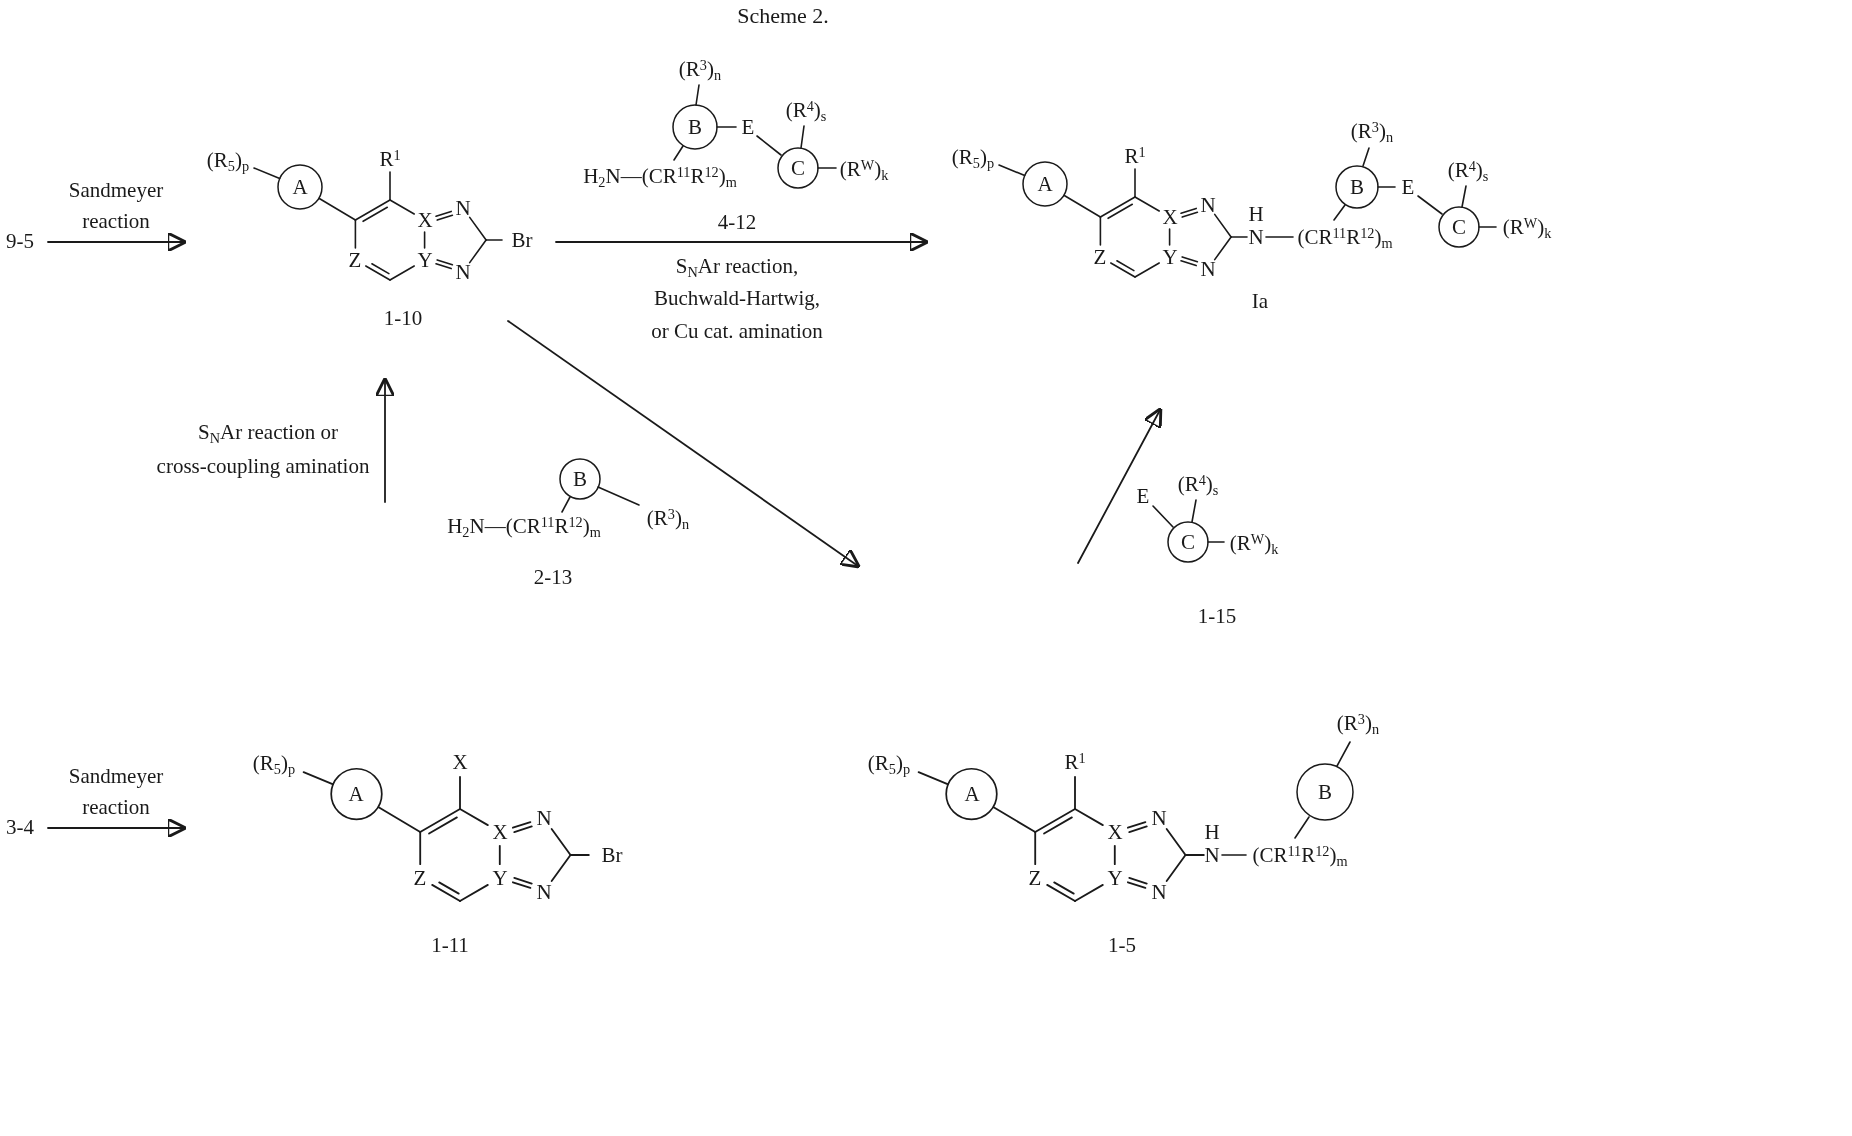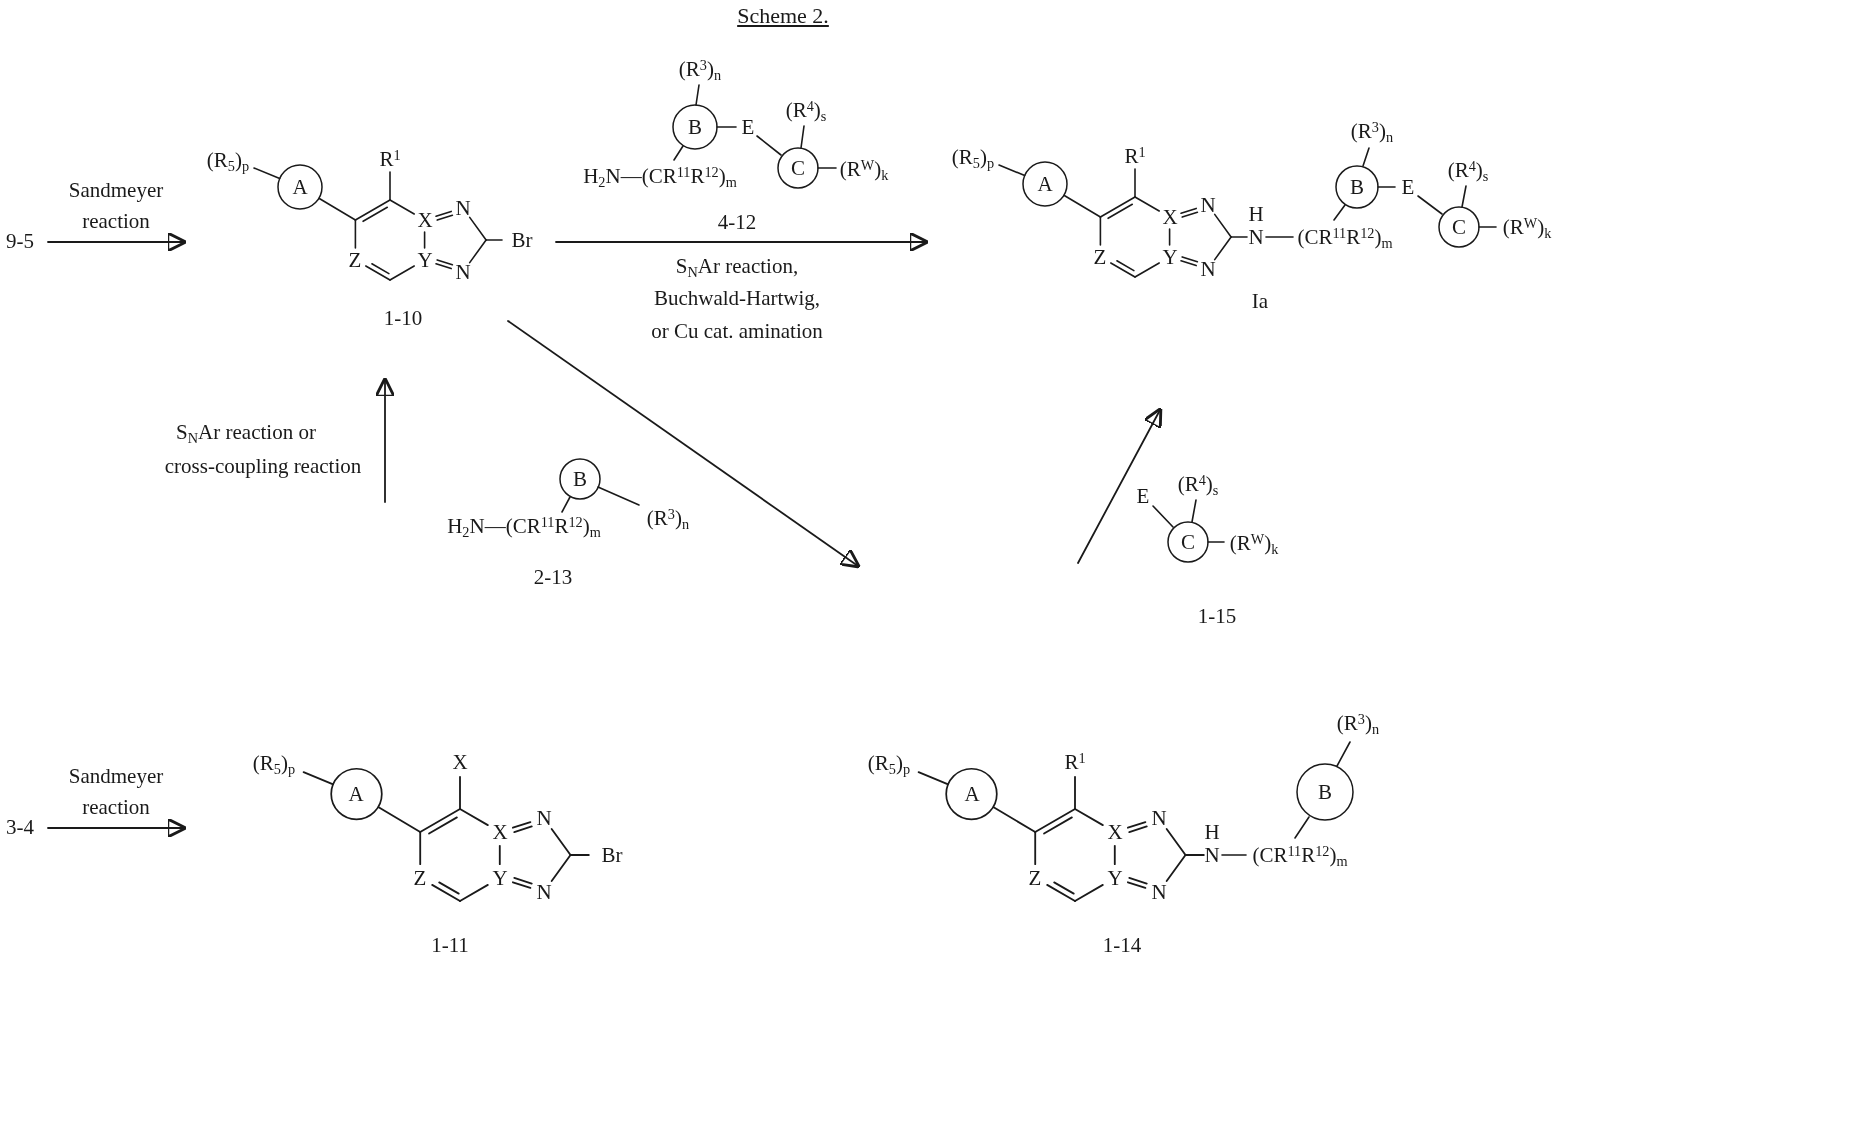--- a/index.html
+++ b/index.html
@@ -10,21 +10,21 @@
   svg.wires{position:absolute;left:0;top:0;}
   .wires path{stroke:#1a1a1a;stroke-width:1.6;fill:none;stroke-linecap:round;}
   .wires circle{stroke:#1a1a1a;stroke-width:1.5;fill:#ffffff;}
   .wires .arrow{stroke-width:1.8;}
   .lbl{
     position:absolute;transform:translate(-50%,-50%);
     font-size:21px;line-height:1;white-space:nowrap;
   }
   .lbl sup{font-size:0.68em;position:relative;top:-0.45em;vertical-align:baseline;}
   .lbl sub{font-size:0.68em;position:relative;top:0.28em;vertical-align:baseline;}
-  .title{font-size:22px;text-decoration:underline;}
+  .title{font-size:22px;}
 </style>
 </head>
 <body>
 
 <div class="canvas">
 
   <svg class="wires" width="1852" height="1136" viewBox="0 0 1852 1136">
     <defs>
       <marker id="ah" viewBox="0 0 10 10" refX="9" refY="5" markerWidth="10" markerHeight="10" orient="auto-start-reverse">
         <path d="M0,0 L10,5 L0,10 z" fill="#1a1a1a" stroke="none"></path>
@@ -117,22 +117,22 @@
   <div class="lbl title" style="left:783px;top:16px">Scheme 2.</div>
 
   <div class="lbl" style="left:20px;top:241px">9-5</div>
   <div class="lbl" style="left:116px;top:190px">Sandmeyer</div>
   <div class="lbl" style="left:116px;top:221px">reaction</div>
 
   <div class="lbl" style="left:737px;top:266px">S<sub>N</sub>Ar reaction,</div>
   <div class="lbl" style="left:737px;top:298px">Buchwald-Hartwig,</div>
   <div class="lbl" style="left:737px;top:331px">or Cu cat. amination</div>
 
-  <div class="lbl" style="left:246px;top:432px">S<sub>N</sub>Ar reaction or</div>
-  <div class="lbl" style="left:263px;top:466px">cross-coupling reaction</div>
+  <div class="lbl" style="left:268px;top:432px">S<sub>N</sub>Ar reaction or</div>
+  <div class="lbl" style="left:263px;top:466px">cross-coupling amination</div>
 
   <div class="lbl" style="left:20px;top:827px">3-4</div>
   <div class="lbl" style="left:116px;top:776px">Sandmeyer</div>
   <div class="lbl" style="left:116px;top:807px">reaction</div>
 
   <div class="lbl" style="left:228px;top:160px">(R<sub>5</sub>)<sub>p</sub></div>
   <div class="lbl" style="left:300px;top:187px">A</div>
   <div class="lbl" style="left:390px;top:159px">R<sup>1</sup></div>
   <div class="lbl" style="left:425px;top:220px">X</div>
   <div class="lbl" style="left:425px;top:260px">Y</div>
@@ -198,15 +198,15 @@
   <div class="lbl" style="left:1115px;top:832px">X</div>
   <div class="lbl" style="left:1115px;top:878px">Y</div>
   <div class="lbl" style="left:1035px;top:878px">Z</div>
   <div class="lbl" style="left:1159px;top:818px">N</div>
   <div class="lbl" style="left:1159px;top:892px">N</div>
   <div class="lbl" style="left:1212px;top:832px">H</div>
   <div class="lbl" style="left:1212px;top:855px">N</div>
   <div class="lbl" style="left:1300px;top:855px">(CR<sup>11</sup>R<sup>12</sup>)<sub>m</sub></div>
   <div class="lbl" style="left:1325px;top:792px">B</div>
   <div class="lbl" style="left:1358px;top:723px">(R<sup>3</sup>)<sub>n</sub></div>
-  <div class="lbl" style="left:1122px;top:945px">1-14</div>
+  <div class="lbl" style="left:1122px;top:945px">1-5</div>
 
 </div>
 
 </body></html>

